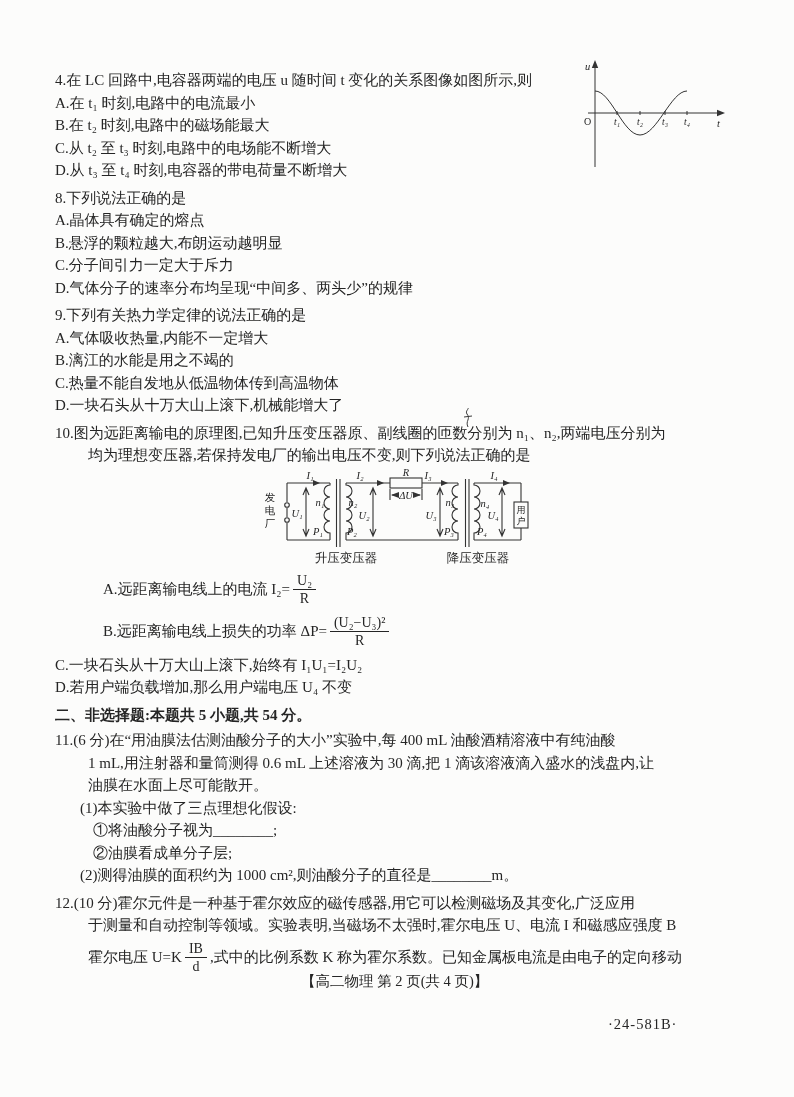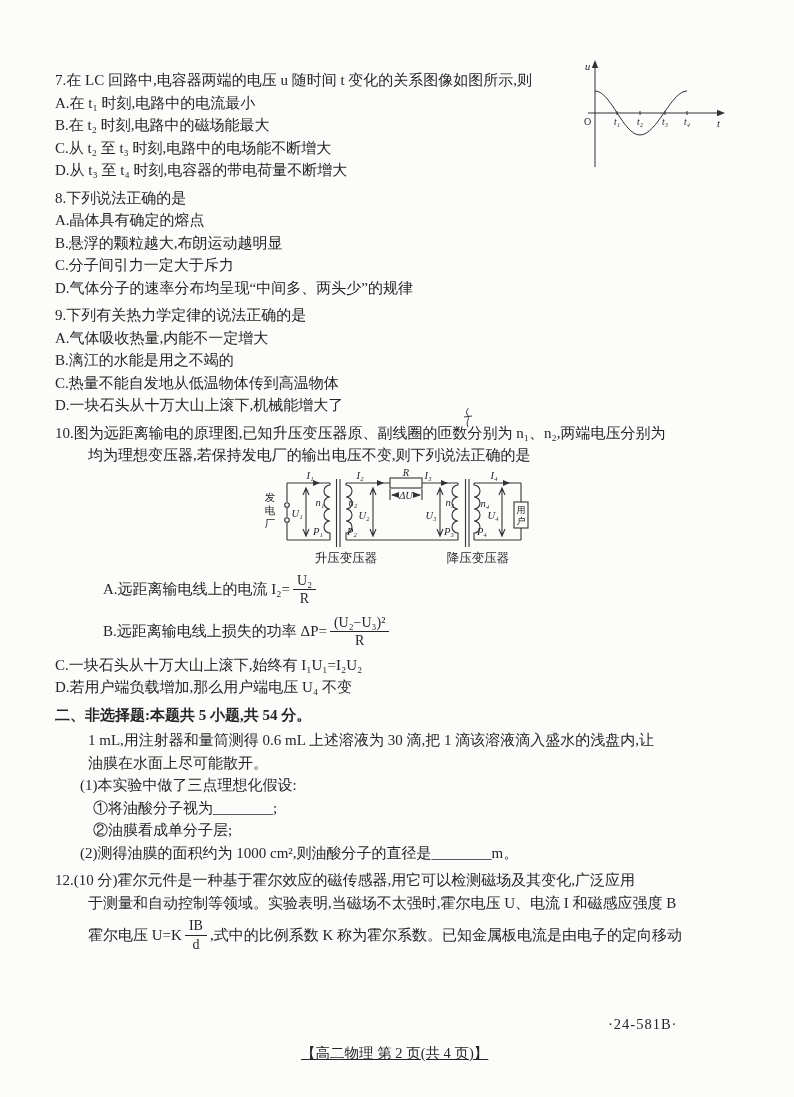--- a/index.html
+++ b/index.html
@@ -28,32 +28,32 @@
   .frac .den { display:block; }
   .diagram-wrap { margin:2px 0 4px 185px; }
   svg { display:block; }
   .gsvg { position:absolute; left:583px; top:57px; }
   .stray { position:absolute; left:461px; top:407px; }
   .dsvg text, .gsvg text { font-family:"Liberation Serif","DejaVu Serif",serif; fill:#252525; }
   .v  { font-style:italic; font-size:10.5px; }
   .cn { font-size:10.5px; }
   .big{ font-size:12.5px; }
   .tick-label { font-style:italic; font-size:9.5px; }
-  .footer-left  { position:absolute; left:301px; top:1044px; font-size:14.5px; white-space:nowrap;text-decoration:underline; }
+  .footer-left  { position:absolute; left:301px; top:972px; font-size:14.5px; white-space:nowrap; }
   .footer-right { position:absolute; left:608px; top:1016px; font-size:14.5px; letter-spacing:1px; white-space:nowrap; }
 </style>
 </head>
 <body>
 
 <div class="page">
 
   <div class="content">
 
     <div class="question">
-      <div class="line">7.在 LC 回路中,电容器两端的电压 u 随时间 t 变化的关系图像如图所示,则</div>
+      <div class="line">4.在 LC 回路中,电容器两端的电压 u 随时间 t 变化的关系图像如图所示,则</div>
       <div class="line opt">A.在 t₁ 时刻,电路中的电流最小</div>
       <div class="line opt">B.在 t₂ 时刻,电路中的磁场能最大</div>
       <div class="line opt">C.从 t₂ 至 t₃ 时刻,电路中的电场能不断增大</div>
       <div class="line opt">D.从 t₃ 至 t₄ 时刻,电容器的带电荷量不断增大</div>
     </div>
 
     <div class="question">
       <div class="line">8.下列说法正确的是</div>
       <div class="line opt">A.晶体具有确定的熔点</div>
       <div class="line opt">B.悬浮的颗粒越大,布朗运动越明显</div>
@@ -162,20 +162,21 @@
           <span class="den">R</span>
         </span>
       </div>
       <div class="line opt">C.一块石头从十万大山上滚下,始终有 I₁U₁=I₂U₂</div>
       <div class="line opt">D.若用户端负载增加,那么用户端电压 U₄ 不变</div>
     </div>
 
     <div class="line sec-header">二、非选择题:本题共 5 小题,共 54 分。</div>
 
     <div class="question">
+      <div class="line">11.(6 分)在“用油膜法估测油酸分子的大小”实验中,每 400 mL 油酸酒精溶液中有纯油酸</div>
       <div class="line cont">1 mL,用注射器和量筒测得 0.6 mL 上述溶液为 30 滴,把 1 滴该溶液滴入盛水的浅盘内,让</div>
       <div class="line cont">油膜在水面上尽可能散开。</div>
       <div class="line sub1">(1)本实验中做了三点理想化假设:</div>
       <div class="line sub2">①将油酸分子视为________;</div>
       <div class="line sub2">②油膜看成单分子层;</div>
       <div class="line sub1">(2)测得油膜的面积约为 1000 cm²,则油酸分子的直径是________m。</div>
     </div>
 
     <div class="question">
       <div class="line">12.(10 分)霍尔元件是一种基于霍尔效应的磁传感器,用它可以检测磁场及其变化,广泛应用</div>

